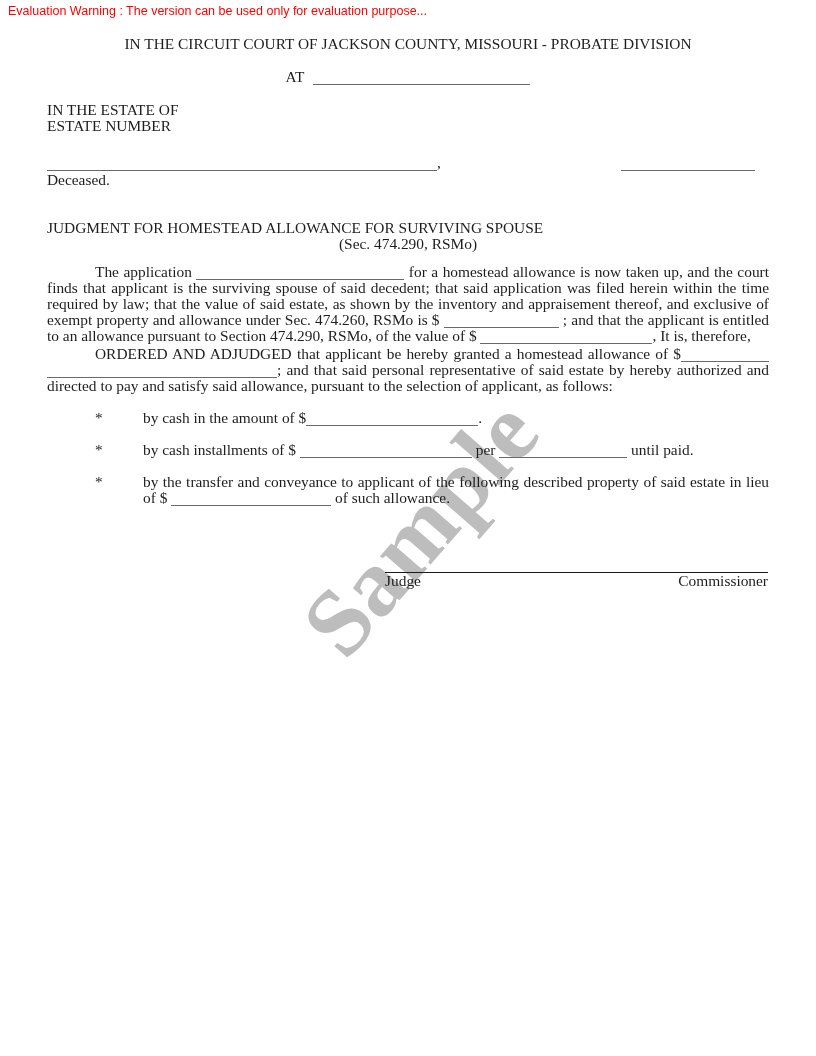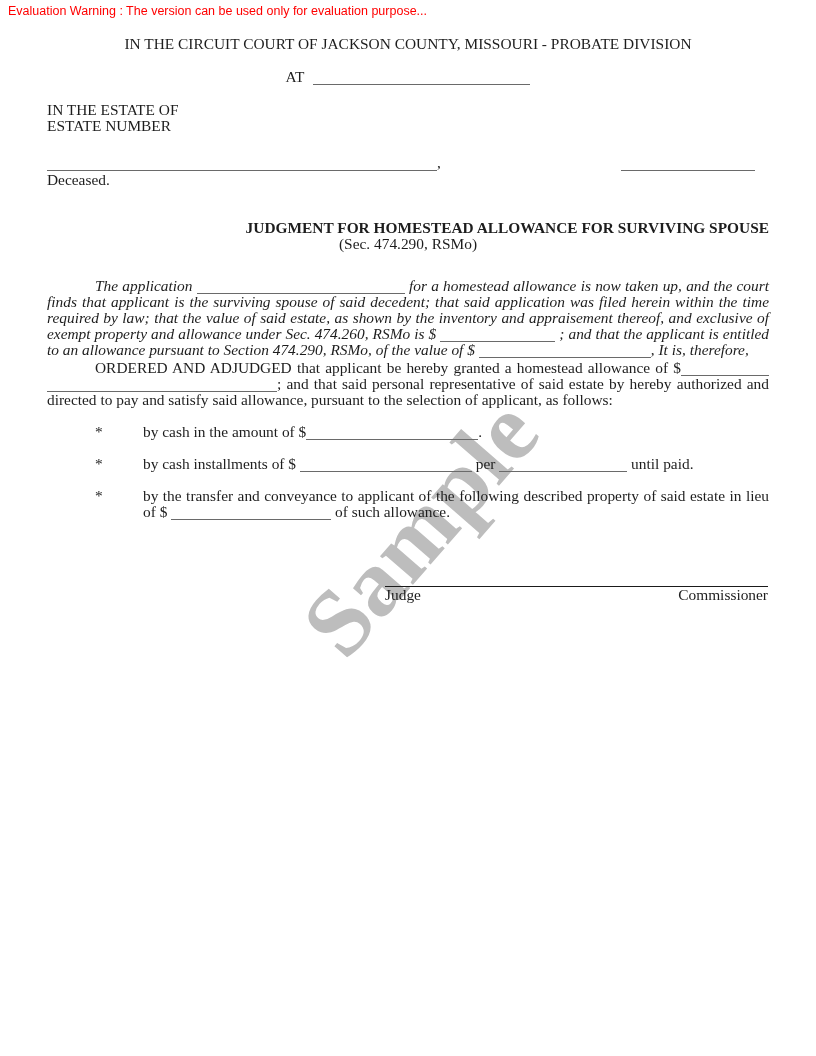--- a/index.html
+++ b/index.html
@@ -12,23 +12,23 @@
              text-align:center;z-index:0;transform:rotate(-49deg);
              font-family:"Liberation Serif", serif;font-weight:700;font-size:95px;color:#bdbdbd;}
   .court{margin-top:36px;text-align:center;}
   .atline{margin-top:17px;text-align:center;}
   .atline .blank{margin-left:9px;}
   .estrow{margin-top:17px;display:flex;justify-content:space-between;flex-direction:column;}
   .estrow .right{margin-right:28px;}
   .ulrow{margin-top:21px;display:flex;justify-content:space-between;align-items:flex-end;}
   .ulrow .rightblank{margin-right:14px;}
   .deceased{margin-top:1px;}
-  .title{margin-top:32px;text-align:right;font-weight:bold;}
+  .title{margin-top:32px;text-align:left;}
   .statute{text-align:center;}
-  .para1{margin-top:27px;text-align:justify;text-indent:48px;font-style:italic;}
+  .para1{margin-top:13px;text-align:justify;text-indent:48px;}
   .para2{margin-top:2px;text-align:justify;text-indent:48px;}
   .bullet{margin-top:16px;position:relative;padding-left:96px;text-align:justify;}
   .bullet .star{position:absolute;left:48px;top:0;}
   .dated{margin-top:30px;padding-left:48px;}
   .sig{margin-top:66px;margin-left:338px;width:383px;border-top:1.5px solid #1a1a1a;
        display:flex;justify-content:space-between;}
   .blank{display:inline-block;height:13px;border-bottom:1px solid #6a6a6a;vertical-align:-3px;}
   .w217{width:217px;} .w390{width:390px;} .w134{width:134px;height:10px;}
 </style>
 </head>

